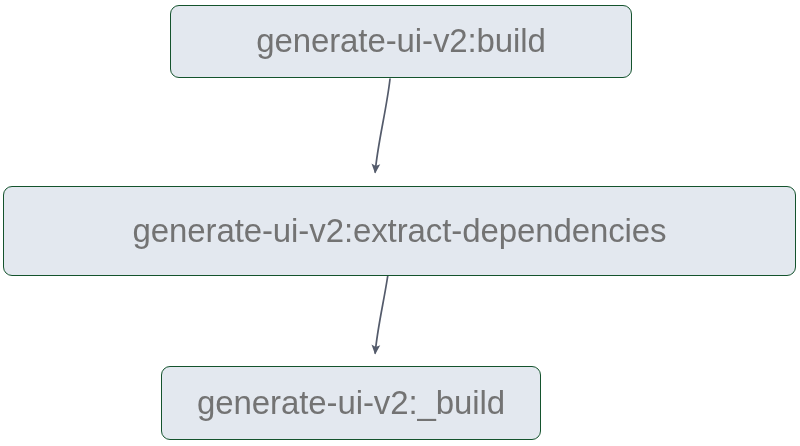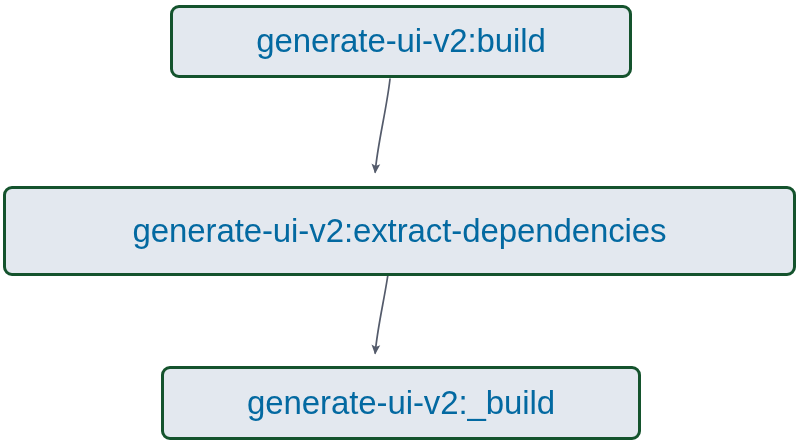--- a/index.html
+++ b/index.html
@@ -24,26 +24,26 @@
     left: 0;
     top: 0;
     width: 800px;
     height: 446px;
     pointer-events: none;
   }
   .flow-node {
     position: absolute;
     box-sizing: border-box;
     background: #e3e8ef;
-    border: 3px solid #14532d;
+    border: 1px solid #14532d;
     border-radius: 9px;
     display: flex;
     align-items: center;
     justify-content: center;
-    color: #0369a1;
+    color: #737373;
     font-family: "Liberation Sans", sans-serif;
     font-size: 33px;
     font-weight: 400;
     letter-spacing: -0.1px;
     white-space: nowrap;
   }
   .flow-node .node-label {
     display: block;
     line-height: 1;
     padding-bottom: 2px;
@@ -56,21 +56,21 @@
   }
   #node-extract-dependencies {
     left: 3px;
     top: 186px;
     width: 793px;
     height: 90px;
   }
   #node-underscore-build {
     left: 161px;
     top: 366px;
-    width: 480px;
+    width: 380px;
     height: 74px;
   }
 </style>
 </head>
 <body>
 
 <div id="diagram-root">
 
   <svg id="edge-layer" viewBox="0 0 800 446" width="800" height="446" xmlns="http://www.w3.org/2000/svg">
     <defs>

